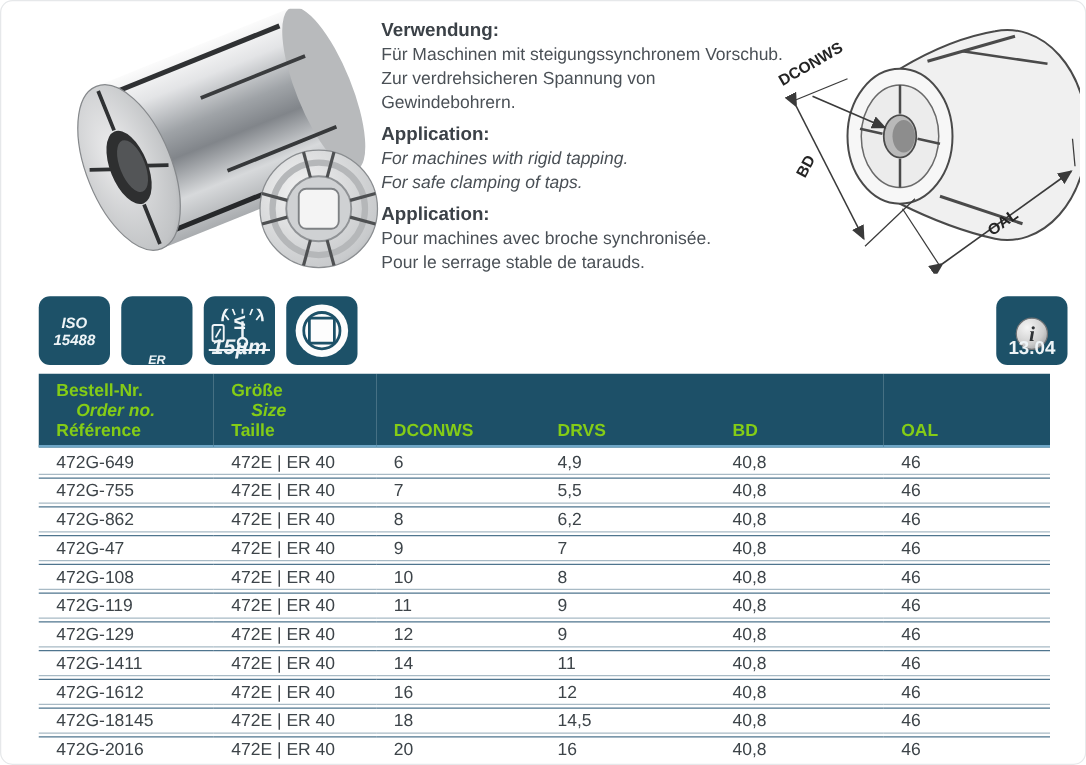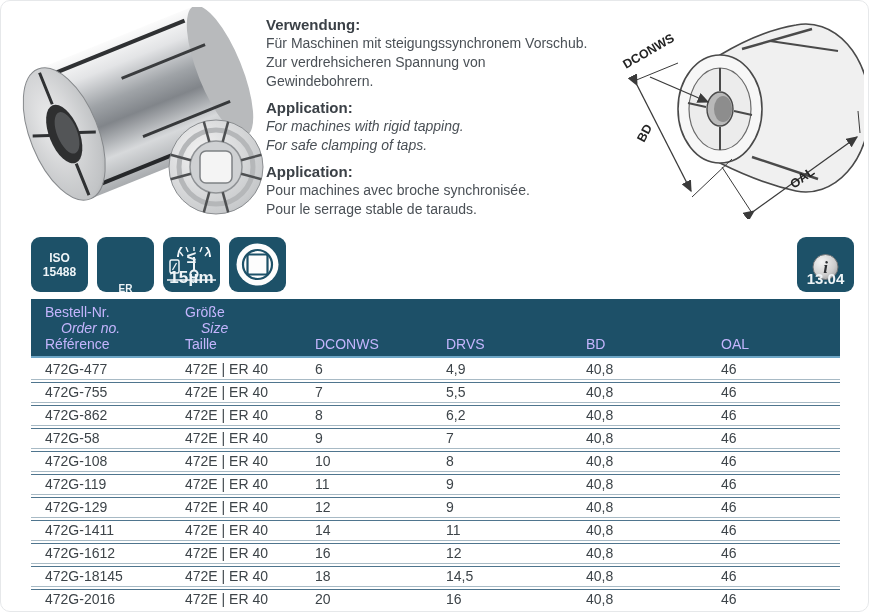--- a/index.html
+++ b/index.html
@@ -1,51 +1,51 @@
 <!DOCTYPE html>
 <html><head>
 <meta charset="utf-8">
 <style>
   * { box-sizing: border-box; }
   html,body { margin:0; padding:0; background:#ffffff; }
   .page {
     position:relative; width:869px; height:612px; background:#fff;
     font-family:"Liberation Sans", sans-serif;
-    border:1px solid #e6e8ea; border-radius:10px; overflow:hidden;
+    border:1px solid #e6e8ea; border-radius:10px; overflow:hidden;padding-left:39px;
   }
 
   
   .top { position:relative; height:228px; }
   .photos { position:absolute; left:10px; top:6px; width:262px; height:216px; }
   .usage  { position:absolute; left:265px; top:14px; width:330px; }
   .usage h3 { margin:0; font-size:15px; line-height:19px; font-weight:bold; color:#3b4147; }
   .usage p  { margin:0 0 0 0; font-size:14px; line-height:19px; color:#4a5056; }
   .usage .blk { margin-bottom:7px; }
   .usage .it { font-style:italic; }
   .diagram { position:absolute; right:4px; top:6px; width:262px; height:212px; }
 
   
-  .badges { position:absolute; left:30px; top:236px; display:flex; gap:9px; }
+  .badges { position:absolute; left:30px; top:236px; display:flex; gap:9px;font-style:italic; }
   .badge {
     width:57px; height:55px; border-radius:9px; background:#1d5168;
     color:#eef4f7; display:flex; flex-direction:column; align-items:center;
     justify-content:center; font-weight:bold; text-align:center; position:relative;
   }
   .badge .l1 { font-size:12px; line-height:14px; }
   .badge .er { font-size:10px;margin-top:47px; }
   .badge svg { display:block; }
   .badge .runout-label { position:absolute; bottom:4px; width:100%; font-size:17px; letter-spacing:0.2px; }
   .badge-info { position:absolute; right:14px; top:236px; cursor:pointer; }
   .badge-info .ver { position:absolute; bottom:5px; width:100%; text-align:center; font-size:15px; font-weight:bold; color:#eef4f7; }
 
   
   .tablewrap { position:absolute; left:30px; top:296px; width:809px; }
   table { border-collapse:separate; border-spacing:0 2px; width:809px; table-layout:fixed; }
   thead th {
-    background:#1d5068; color:#c4b5fd; font-weight:normal; text-align:left;
+    background:#1d5068; color:#84cc16; font-weight:bold; text-align:left;
     font-size:14px; line-height:16px; padding:5px 0 4px 14px;
     border-bottom:2px solid #6ea6c6; vertical-align:top; height:55px;
   }
   thead th.bottom { vertical-align:bottom; }
   thead .hl { display:block; }
   thead .it { font-style:italic;margin-left:16px; }
   tbody td {
     font-size:14px; line-height:16px; color:#3d4449; padding:1px 0 2px 14px;
     border-top:1px solid #4f758e; border-bottom:1px solid #a8bac5;
     white-space:nowrap; overflow:hidden;
@@ -231,21 +231,21 @@
             <span class="hl">Taille</span>
           </th>
           <th class="bottom">DCONWS</th>
           <th class="bottom">DRVS</th>
           <th class="bottom">BD</th>
           <th class="bottom">OAL</th>
         </tr>
       </thead>
       <tbody>
           <tr>
-            <td>472G-477</td>
+            <td>472G-649</td>
             <td>472E | ER 40</td>
             <td>6</td>
             <td>4,9</td>
             <td>40,8</td>
             <td>46</td>
           </tr>
           <tr>
             <td>472G-755</td>
             <td>472E | ER 40</td>
             <td>7</td>
@@ -255,21 +255,21 @@
           </tr>
           <tr>
             <td>472G-862</td>
             <td>472E | ER 40</td>
             <td>8</td>
             <td>6,2</td>
             <td>40,8</td>
             <td>46</td>
           </tr>
           <tr>
-            <td>472G-58</td>
+            <td>472G-47</td>
             <td>472E | ER 40</td>
             <td>9</td>
             <td>7</td>
             <td>40,8</td>
             <td>46</td>
           </tr>
           <tr>
             <td>472G-108</td>
             <td>472E | ER 40</td>
             <td>10</td>

